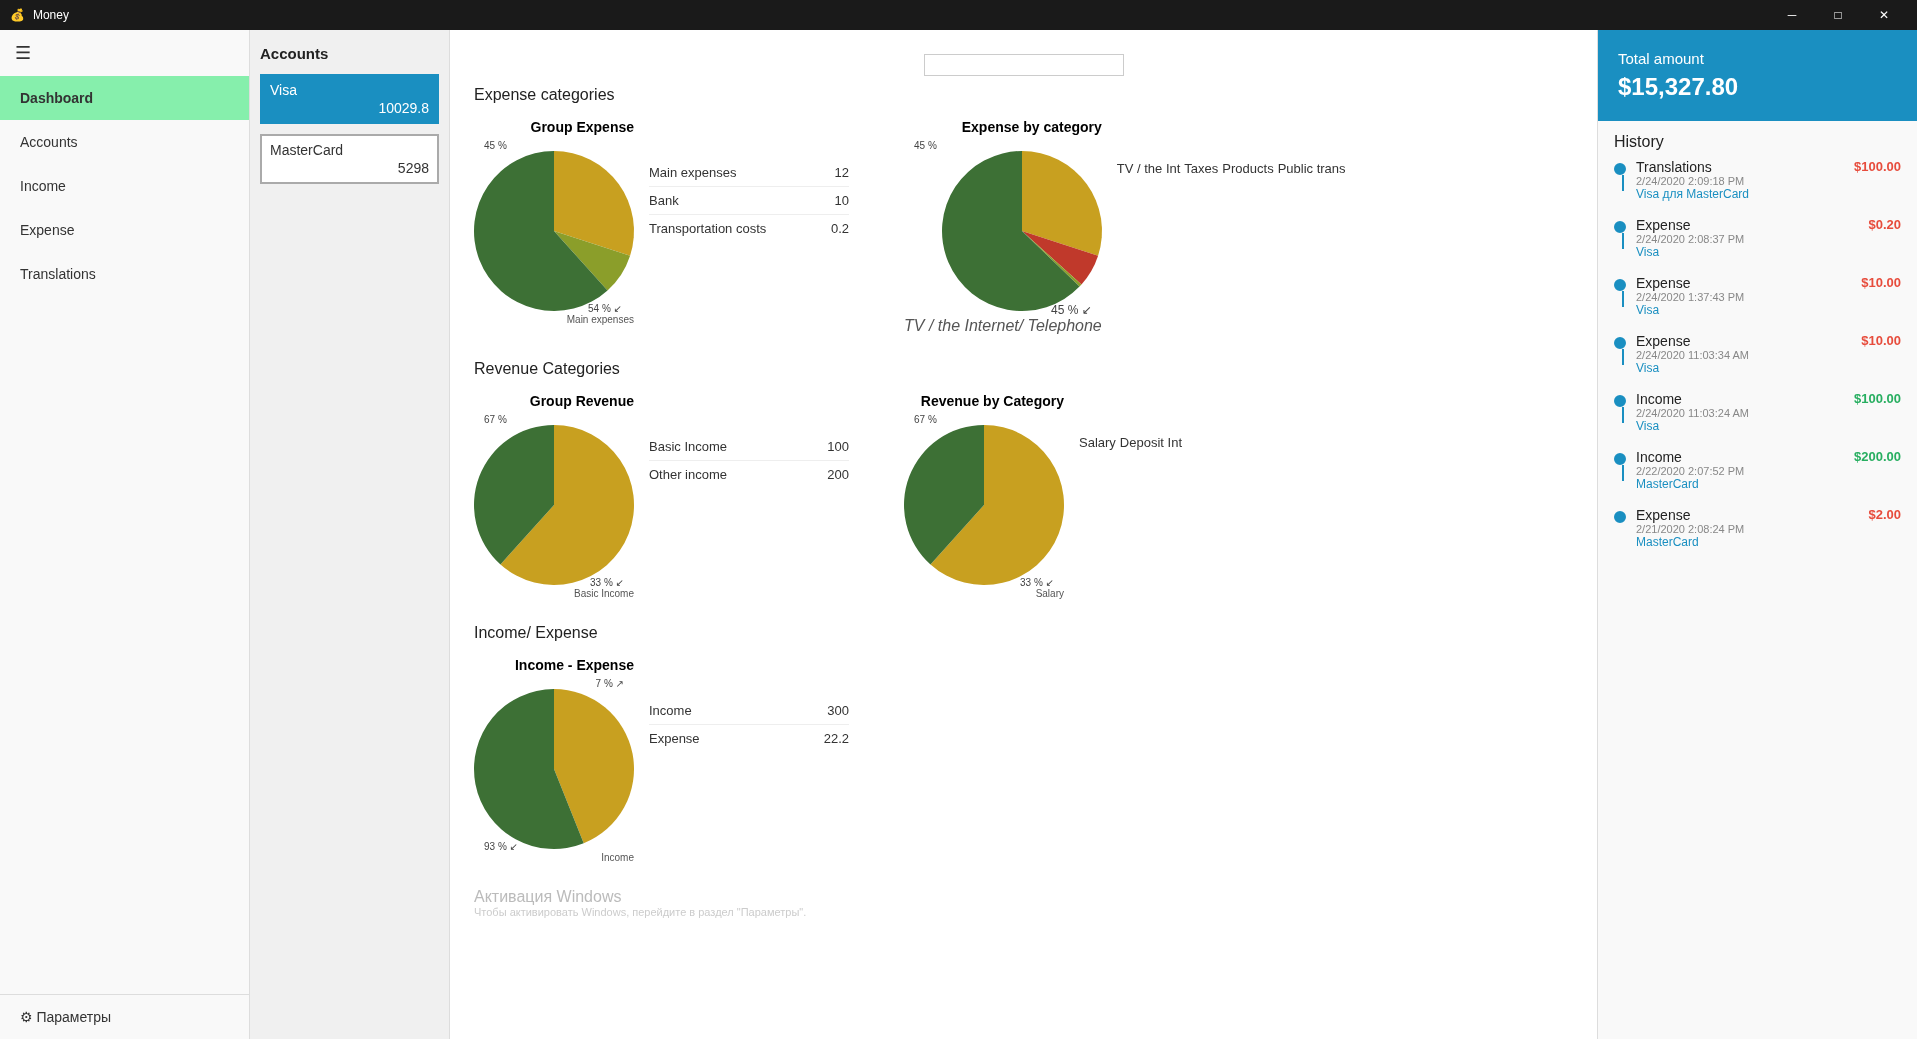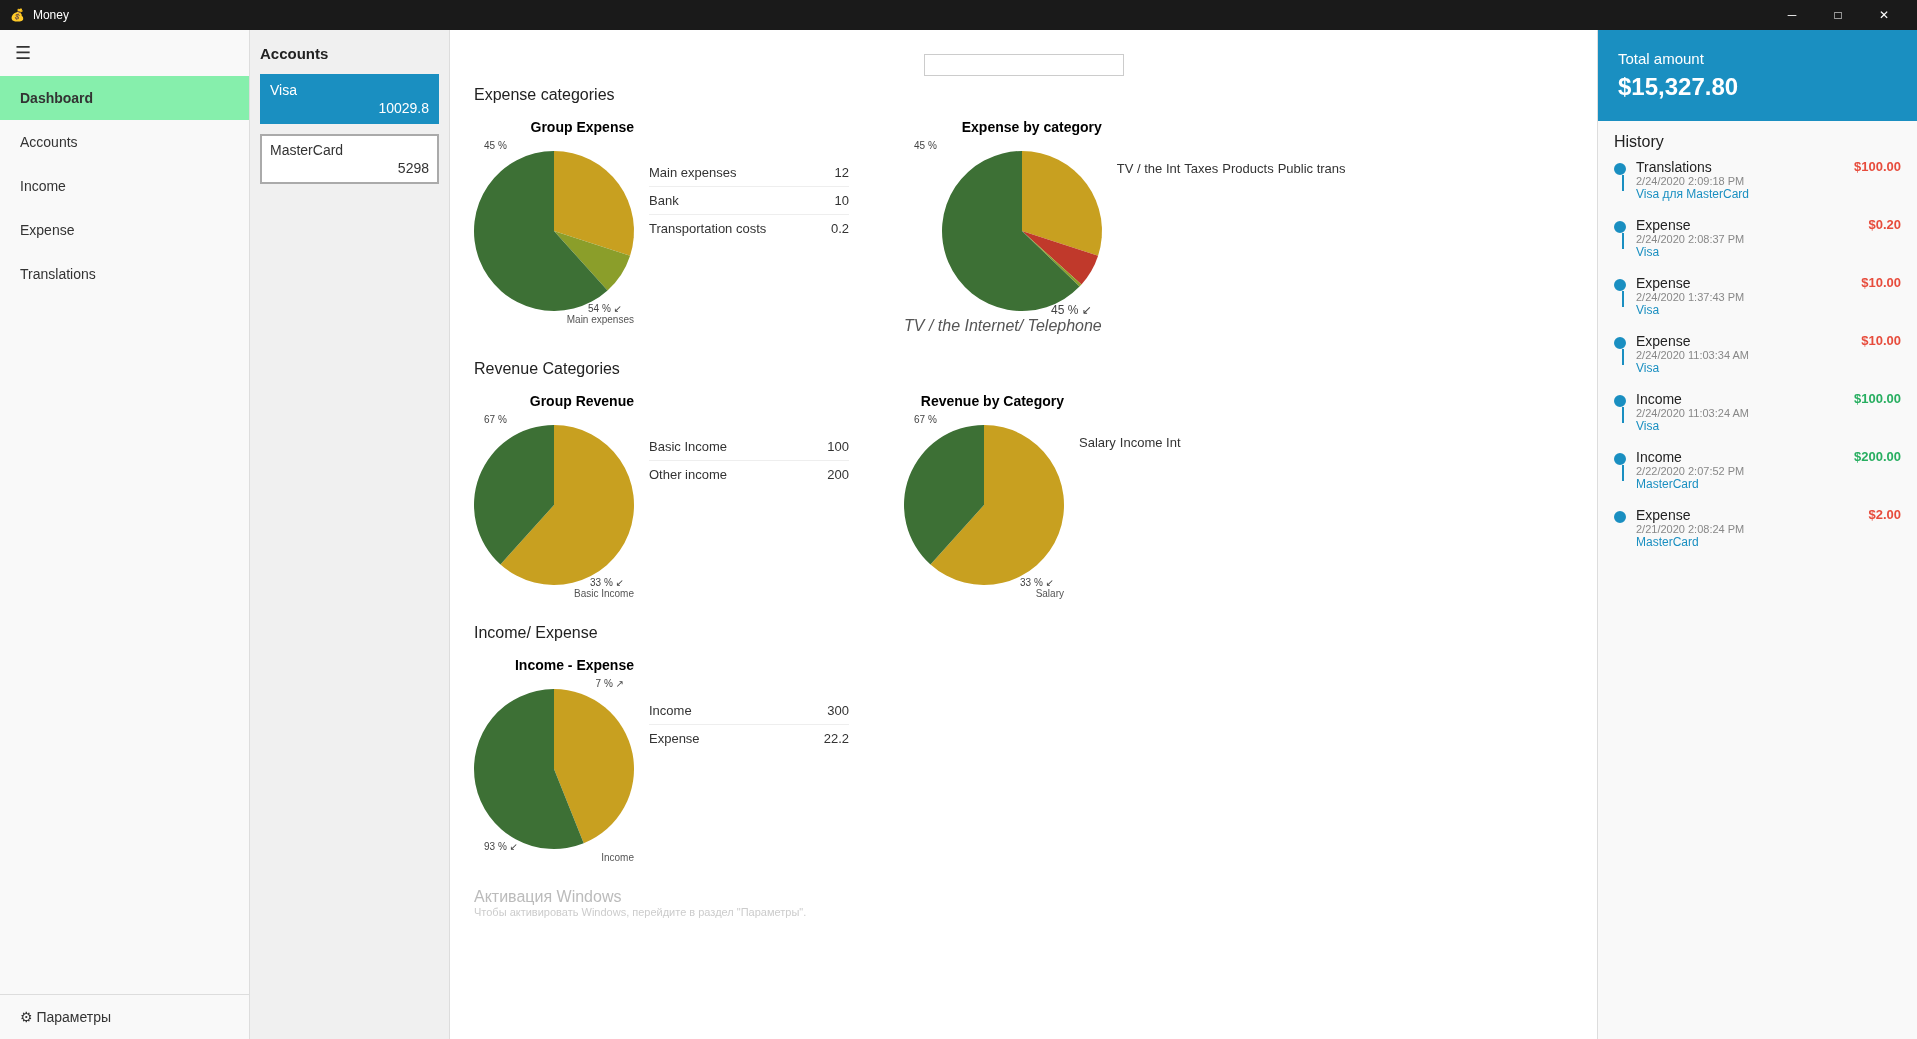--- a/index.html
+++ b/index.html
@@ -243,21 +243,21 @@
             <path d="M0,0 L-0.6691,0.7431 A1,1,0,0,1,0,-1 Z" fill="#3d7035"></path>
           </svg>
           <div style="font-size:10px;color:#444;align-self:flex-end;margin-right:10px;margin-top:-8px;">
             <span>33 %</span> ↙
           </div>
           <div style="font-size:10px;color:#555;">Salary</div>
         </div>
 
         <div class="cat-list" style="margin-top:40px;">
           <div class="cat-item">Salary</div>
-          <div class="cat-item">Income Int</div>
+          <div class="cat-item">Deposit Int</div>
         </div>
       </div>
     </div>
 
     <div class="charts-section">
       <div class="section-title">Income/ Expense</div>
       <div class="charts-flex">
 
         <div class="chart-block">
           <div class="chart-title">Income - Expense</div>

